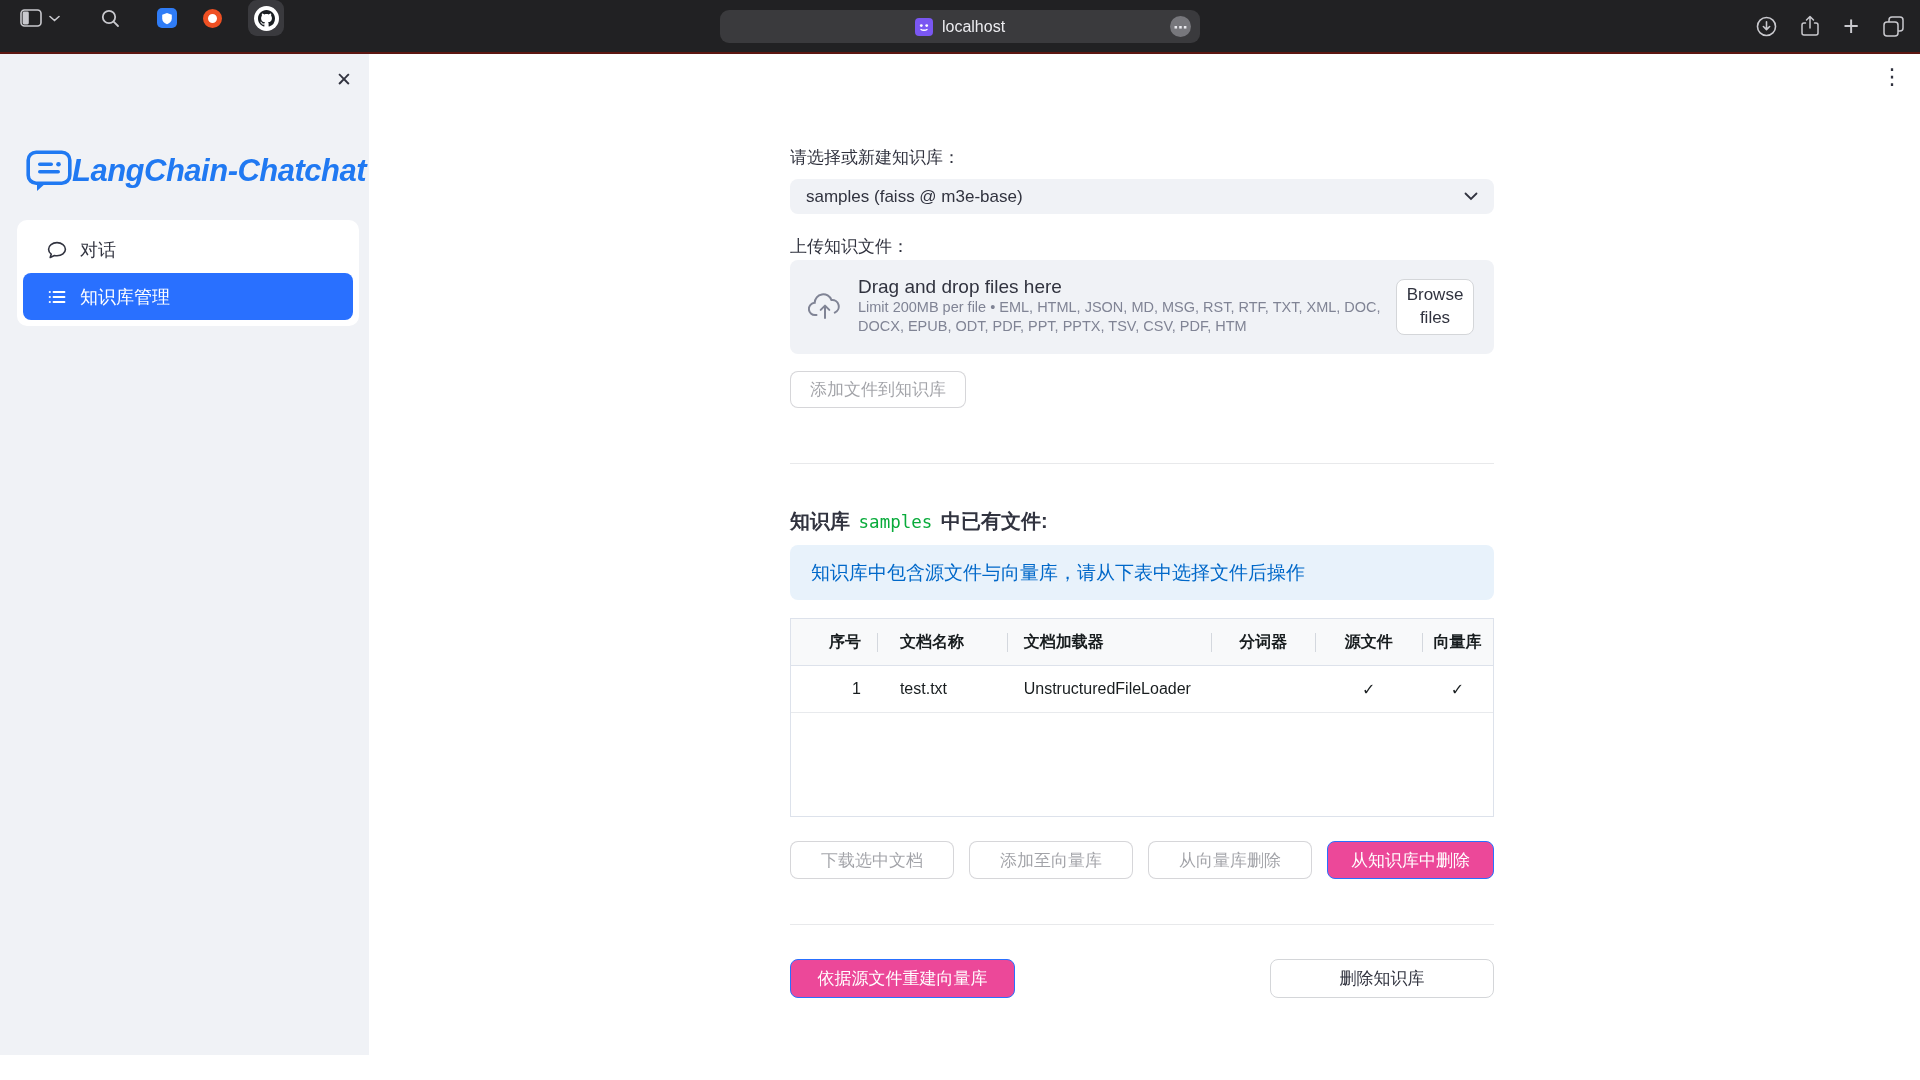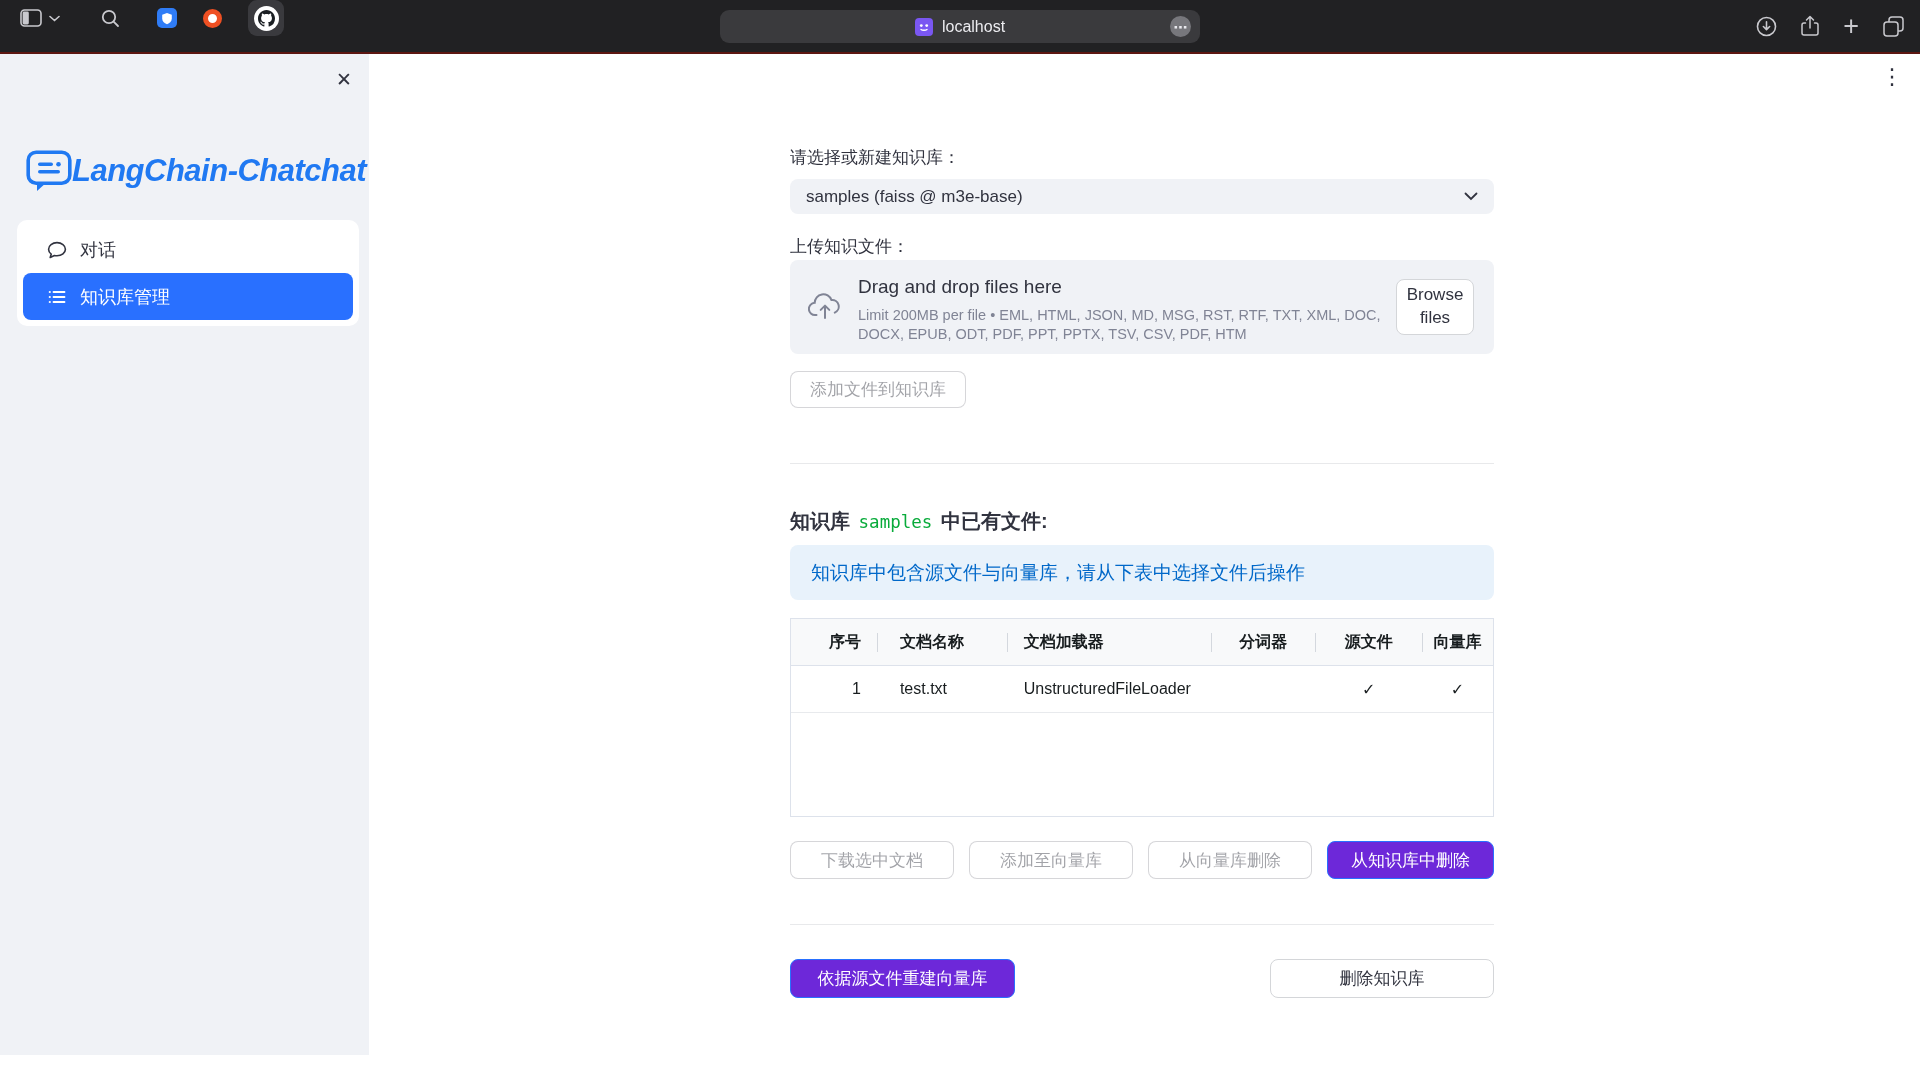--- a/index.html
+++ b/index.html
@@ -42,27 +42,27 @@
   .kebab{position:absolute;top:10px;right:17px;font-size:22px;color:#31333f;background:none;border:none;line-height:1.2;cursor:default}
   .content{position:absolute;left:421px;top:0;width:704px;padding-top:93px}
 
   .field-label{font-size:17px;line-height:22px;margin-bottom:10px}
   .selectbox{height:35px;background:#f0f2f6;border-radius:8px;display:flex;align-items:center;justify-content:space-between;padding:0 16px;font-size:17px;margin-bottom:22px;cursor:default}
   .field-label.tight{margin-bottom:2px}
 
   .uploader{position:relative;height:94px;background:#f0f2f6;border-radius:8px;margin-bottom:17px}
   .cloud{position:absolute;left:18px;top:33px}
   .drop-text{position:absolute;left:68px;top:16px}
-  .drop-title{font-size:19px;color:#31333f;margin-bottom:8px}
+  .drop-title{font-size:19px;color:#31333f;}
   .drop-hint{font-size:14.5px;color:#808495;line-height:19px;max-width:524px}
   .browse-btn{position:absolute;right:20px;top:19px;width:78px;height:56px;background:#fff;border:1px solid #d4d6d9;border-radius:8px;font-size:17px;color:#31333f;line-height:1.35;display:flex;align-items:center;justify-content:center;text-align:center;padding:0 6px;cursor:default;font-family:Liberation Sans, sans-serif}
 
   .btn{display:inline-flex;align-items:center;justify-content:center;border-radius:8px;font-size:17px;background:#fff;border:1px solid #d4d6d9;color:#31333f;cursor:default;font-family:inherit;white-space:nowrap}
   .btn.disabled{border:1px solid rgba(49,51,63,0.2);color:rgba(49,51,63,0.45)}
-  .btn.primary{background:#6d28d9;border:1px solid #2970ff;color:#fff}
+  .btn.primary{background:#ec4899;border:1px solid #2970ff;color:#fff}
   .add-btn{height:37px;padding:0 19px}
 
   .divider{border:none;border-top:1px solid #e8e9eb;margin:55px 0 0}
   .divider2{border:none;border-top:1px solid #e8e9eb;margin:45px 0 0}
 
   .kb-heading{margin-top:46px;font-size:20px;font-weight:700;line-height:22px}
   .kb-heading code{font-family:"DejaVu Sans Mono","Liberation Mono",monospace;font-size:17.5px;font-weight:500;color:#09ab3b;margin:0 3px}
 
   .info-box{margin-top:12px;height:55px;background:#e8f2fb;border-radius:8px;display:flex;align-items:center;padding:0 21px;color:#0068c9;font-size:19px;font-weight:500}
 

